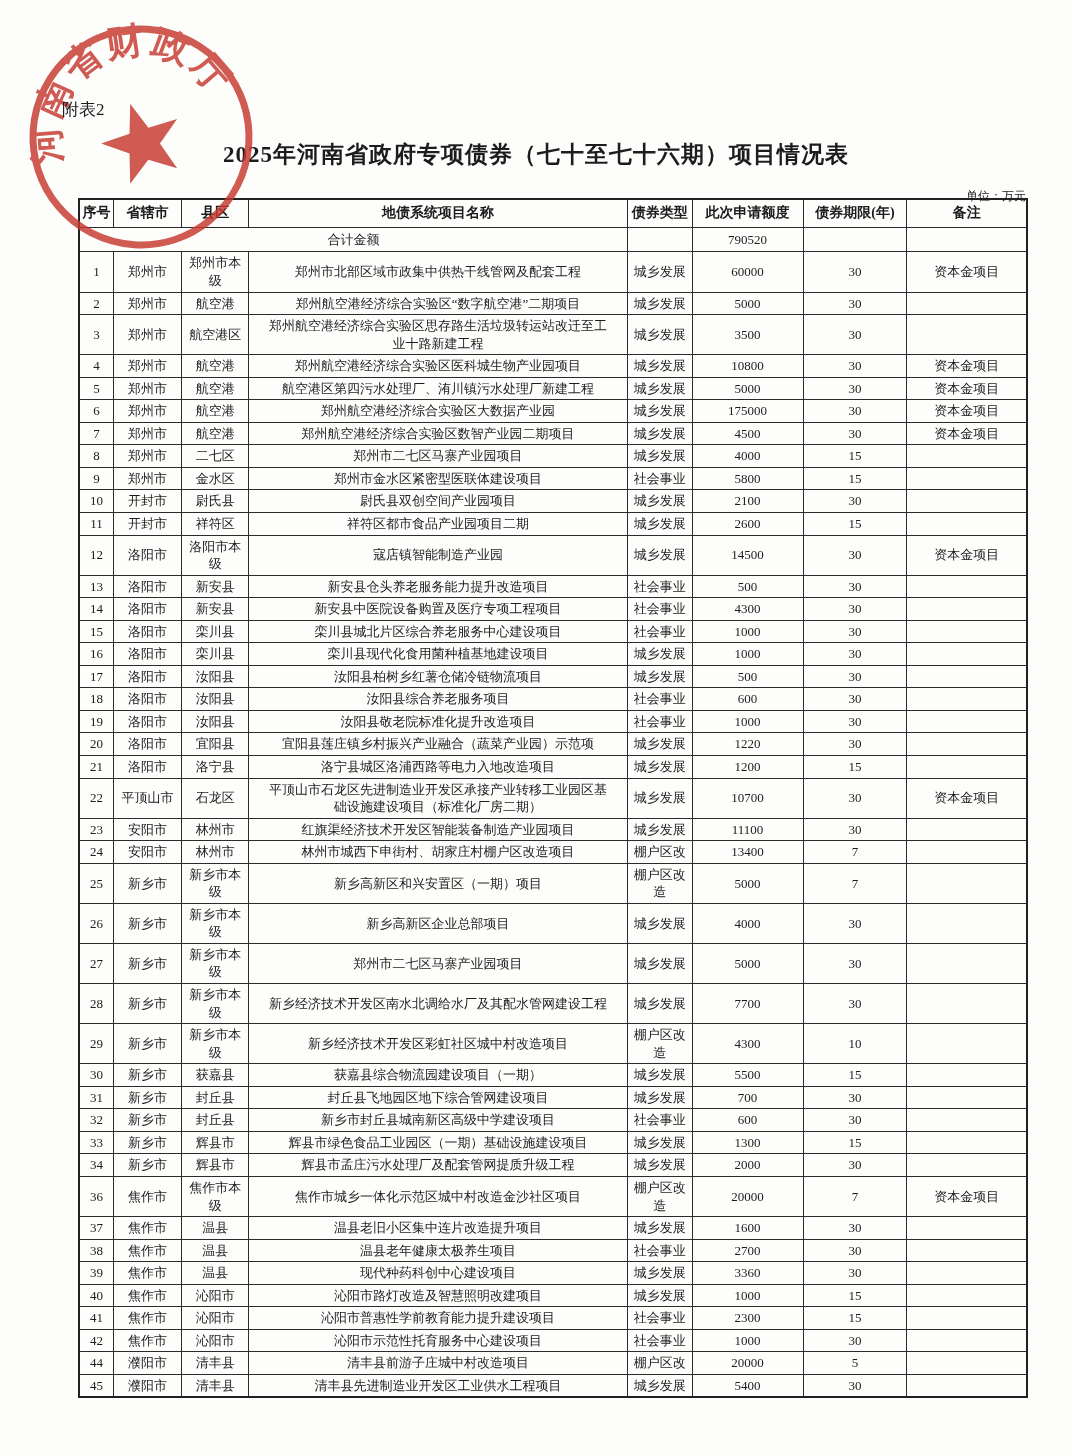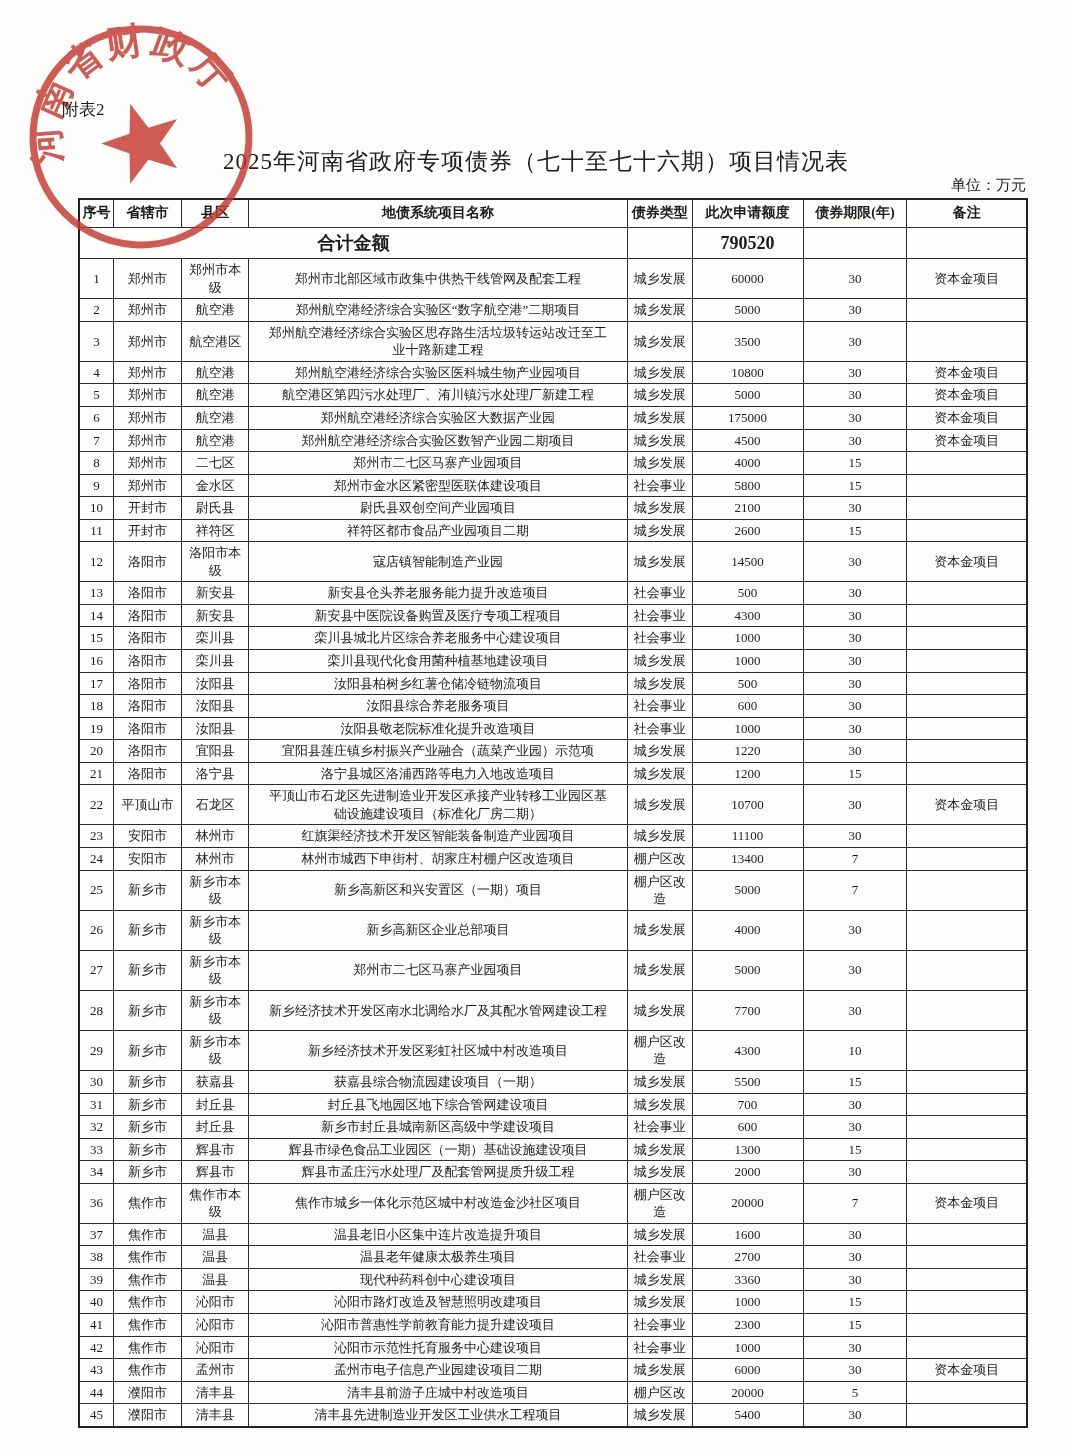--- a/index.html
+++ b/index.html
@@ -12,27 +12,27 @@
     overflow:hidden;
   }
   .page{position:relative;width:1072px;height:1456px;}
 
   
   .attach-label{
     position:absolute;left:62px;top:98px;
     font-size:17px;z-index:6;
   }
   .doc-title{
-    position:absolute;left:0;top:146px;width:1072px;
-    text-align:center;font-size:23px;font-weight:normal;
+    position:absolute;left:0;top:139px;width:1072px;
+    text-align:center;font-size:23px;font-weight:bold;
     letter-spacing:1px;z-index:2;
   }
   .unit-note{
-    position:absolute;right:46px;top:176px;
-    font-size:15px;z-index:2;
+    position:absolute;right:46px;top:188px;
+    font-size:12px;z-index:2;
   }
 
   
   .seal{
     position:absolute;left:22px;top:18px;
     width:238px;height:238px;
     transform:rotate(-18deg);
     opacity:.82;
     z-index:5;
     pointer-events:none;
@@ -48,21 +48,21 @@
     border:1px solid #2b2b2b;
     font-size:13px;line-height:1.35;
     padding:2px 3px;
     text-align:center;vertical-align:middle;
     word-break:break-all;
     overflow:hidden;
   }
   th{font-size:14px;font-weight:bold;padding:4px 0;}
   table{border:2px solid #222;}
   td.name-cell{padding:2px 19px;}
-  tr.total-row td{font-weight:bold;font-size:18px;padding:3px 4px;}
+  tr.total-row td{font-weight:normal;font-size:13px;padding:3px 4px;}
 </style>
 </head>
 <body>
 
 <div class="page">
 
   <svg class="seal" viewBox="0 0 238 238" xmlns="http://www.w3.org/2000/svg">
     <circle cx="119" cy="119" r="108" fill="none" stroke="#c5382f" stroke-width="7"></circle>
     <g transform="translate(119,126)">
       <path d="M0,-42 L9.9,-13.6 L39.9,-13 L16,5.1 L24.7,34 L0,16.8 L-24.7,34 L-16,5.1 L-39.9,-13 L-9.9,-13.6 Z" fill="#c5382f"></path>
@@ -515,30 +515,20 @@
             <td>42</td>
             <td>焦作市</td>
             <td>沁阳市</td>
             <td class="name-cell">沁阳市示范性托育服务中心建设项目</td>
             <td>社会事业</td>
             <td>1000</td>
             <td>30</td>
             <td></td>
           </tr>
           <tr>
-            <td>43</td>
-            <td>焦作市</td>
-            <td>孟州市</td>
-            <td class="name-cell">孟州市电子信息产业园建设项目二期</td>
-            <td>城乡发展</td>
-            <td>6000</td>
-            <td>30</td>
-            <td>资本金项目</td>
-          </tr>
-          <tr>
             <td>44</td>
             <td>濮阳市</td>
             <td>清丰县</td>
             <td class="name-cell">清丰县前游子庄城中村改造项目</td>
             <td>棚户区改</td>
             <td>20000</td>
             <td>5</td>
             <td></td>
           </tr>
           <tr>

